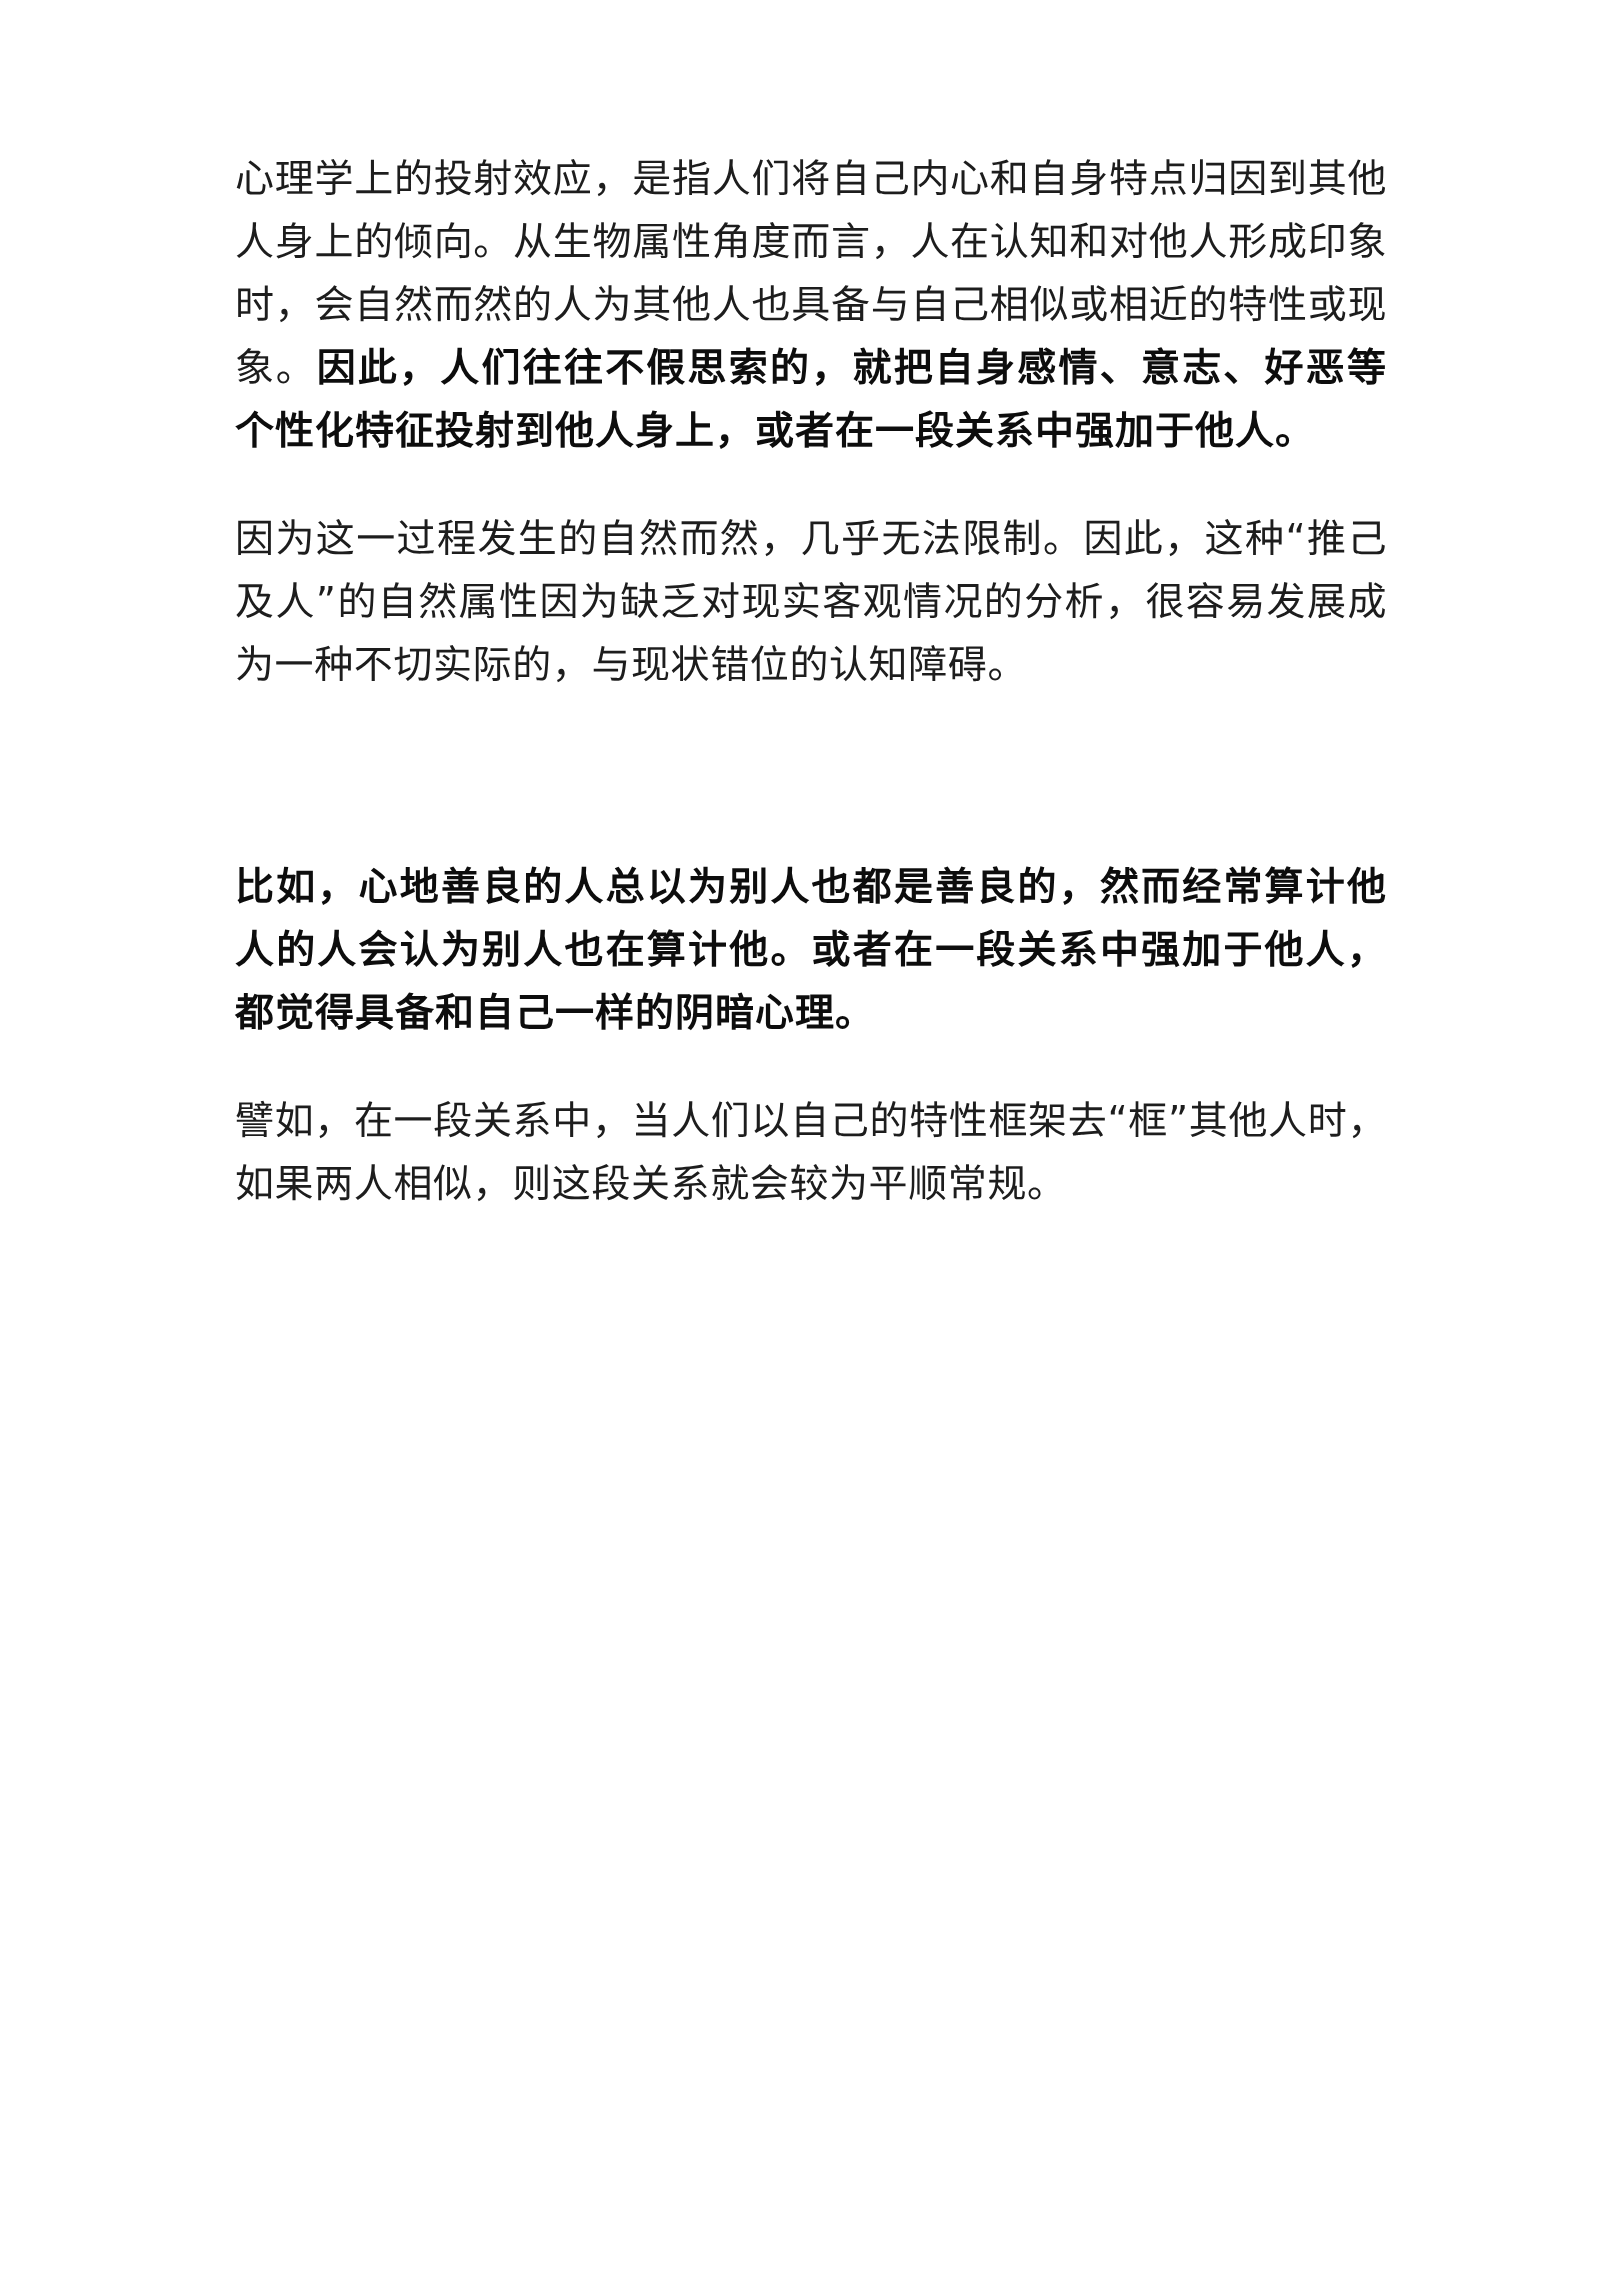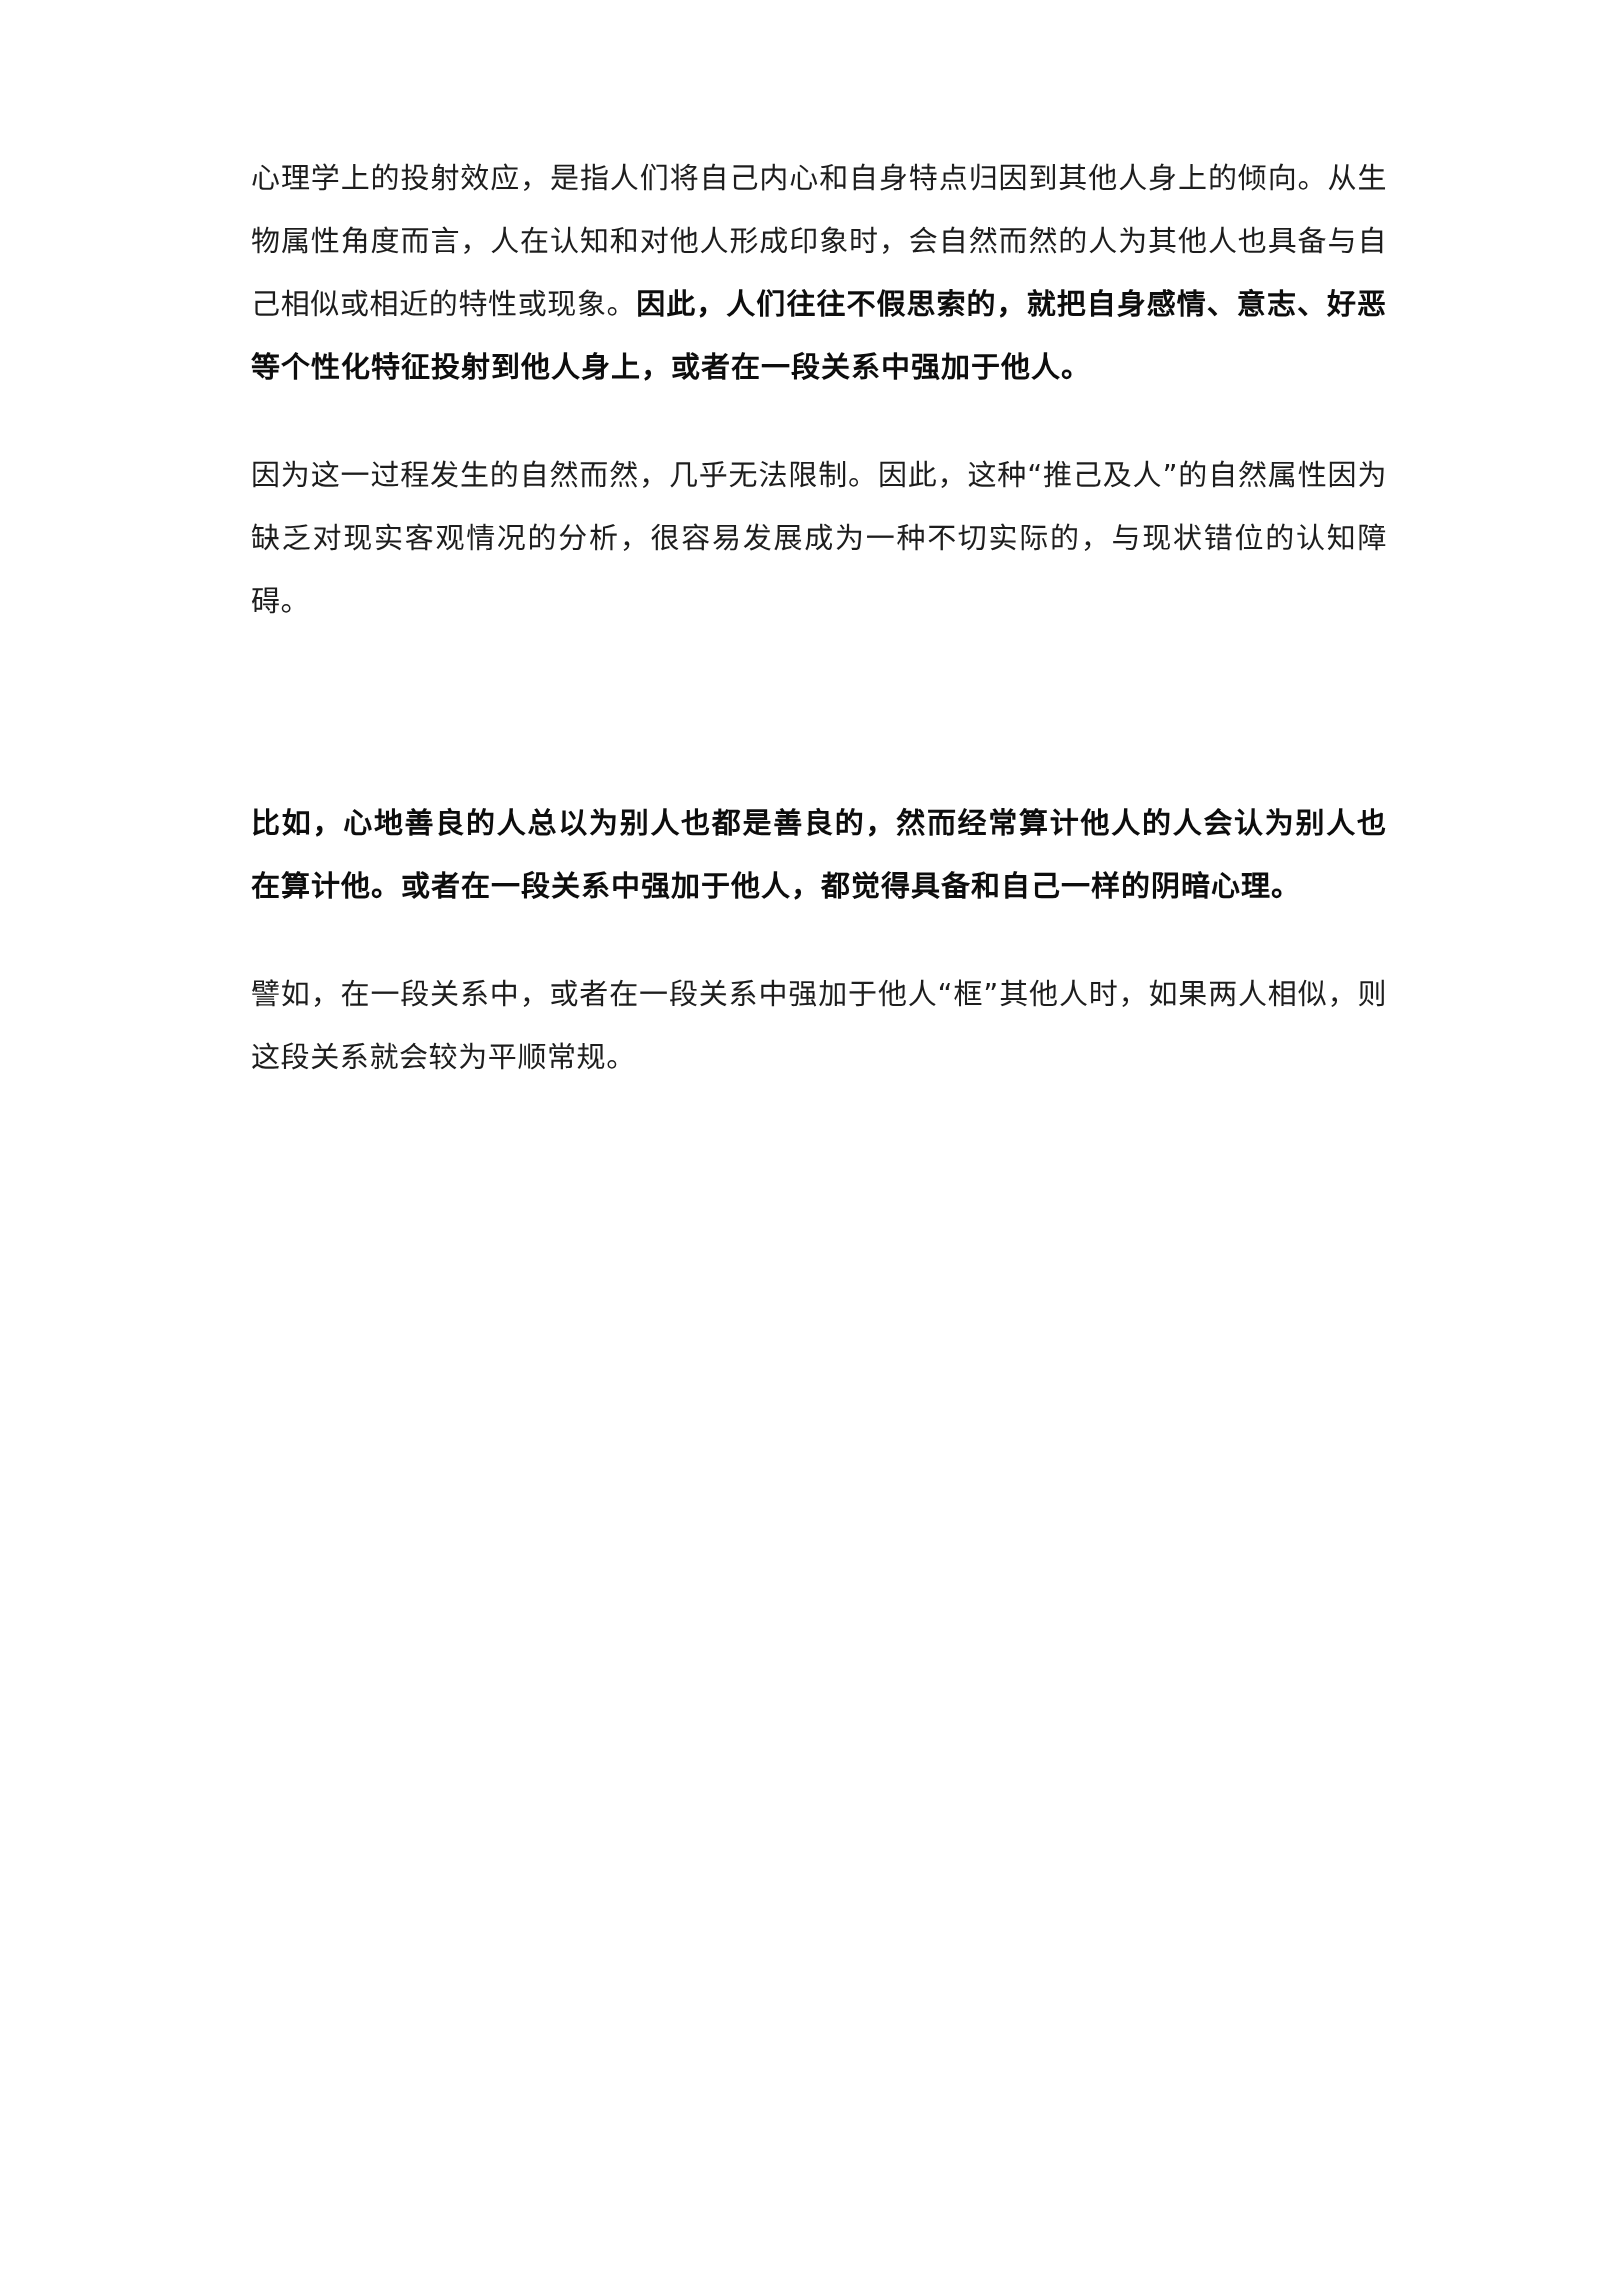--- a/index.html
+++ b/index.html
@@ -20,22 +20,22 @@
     box-sizing: border-box;
     width: 1621px;
     height: 2293px;
     background: #ffffff;
     padding: 147px 235px 118px 235px;
   }
   .doc-body {
     width: 1152px;
   }
   .para {
-    margin: 0 0 45px 16px;
-    font-size: 29px;
+    margin: 0 0 45px 0;
+    font-size: 39px;
     line-height: 63px;
     letter-spacing: 0.6px;
     text-align: justify;
     text-justify: inter-ideograph;
     color: #1d1d1d;
     font-weight: 400;
   }
   .para.bold,
   .para .b {
     font-weight: 700;
@@ -60,17 +60,17 @@
 
     <p class="para"><span>心理学上的投射效应，是指人们将自己内心和自身特点归因到其他人身上的倾向。从生物属性角度而言，人在认知和对他人形成印象时，会自然而然的人为其他人也具备与自己相似或相近的特性或现象。</span><span class="b">因此，人们往往不假思索的，就把自身感情、意志、好恶等个性化特征投射到他人身上，或者在一段关系中强加于他人。</span></p>
 
     <p class="para">因为这一过程发生的自然而然，几乎无法限制。因此，这种“推己及人”的自然属性因为缺乏对现实客观情况的分析，很容易发展成为一种不切实际的，与现状错位的认知障碍。</p>
 
     <div class="spacer-lg"></div>
 
     <p class="para bold">比如，心地善良的人总以为别人也都是善良的，然而经常算计他人的人会认为别人也在算计他。或者在一段关系中强加于他人，都觉得具备和自己一样的阴暗心理。</p>
 
 
-    <p class="para para-last">譬如，在一段关系中，或者在一段关系中强加于他人“框”其他人时，如果两人相似，则这段关系就会较为平顺常规。</p>
+    <p class="para para-last">譬如，在一段关系中，当人们以自己的特性框架去“框”其他人时，如果两人相似，则这段关系就会较为平顺常规。</p>
 
   </div>
 </div>
 
 
 </body></html>

